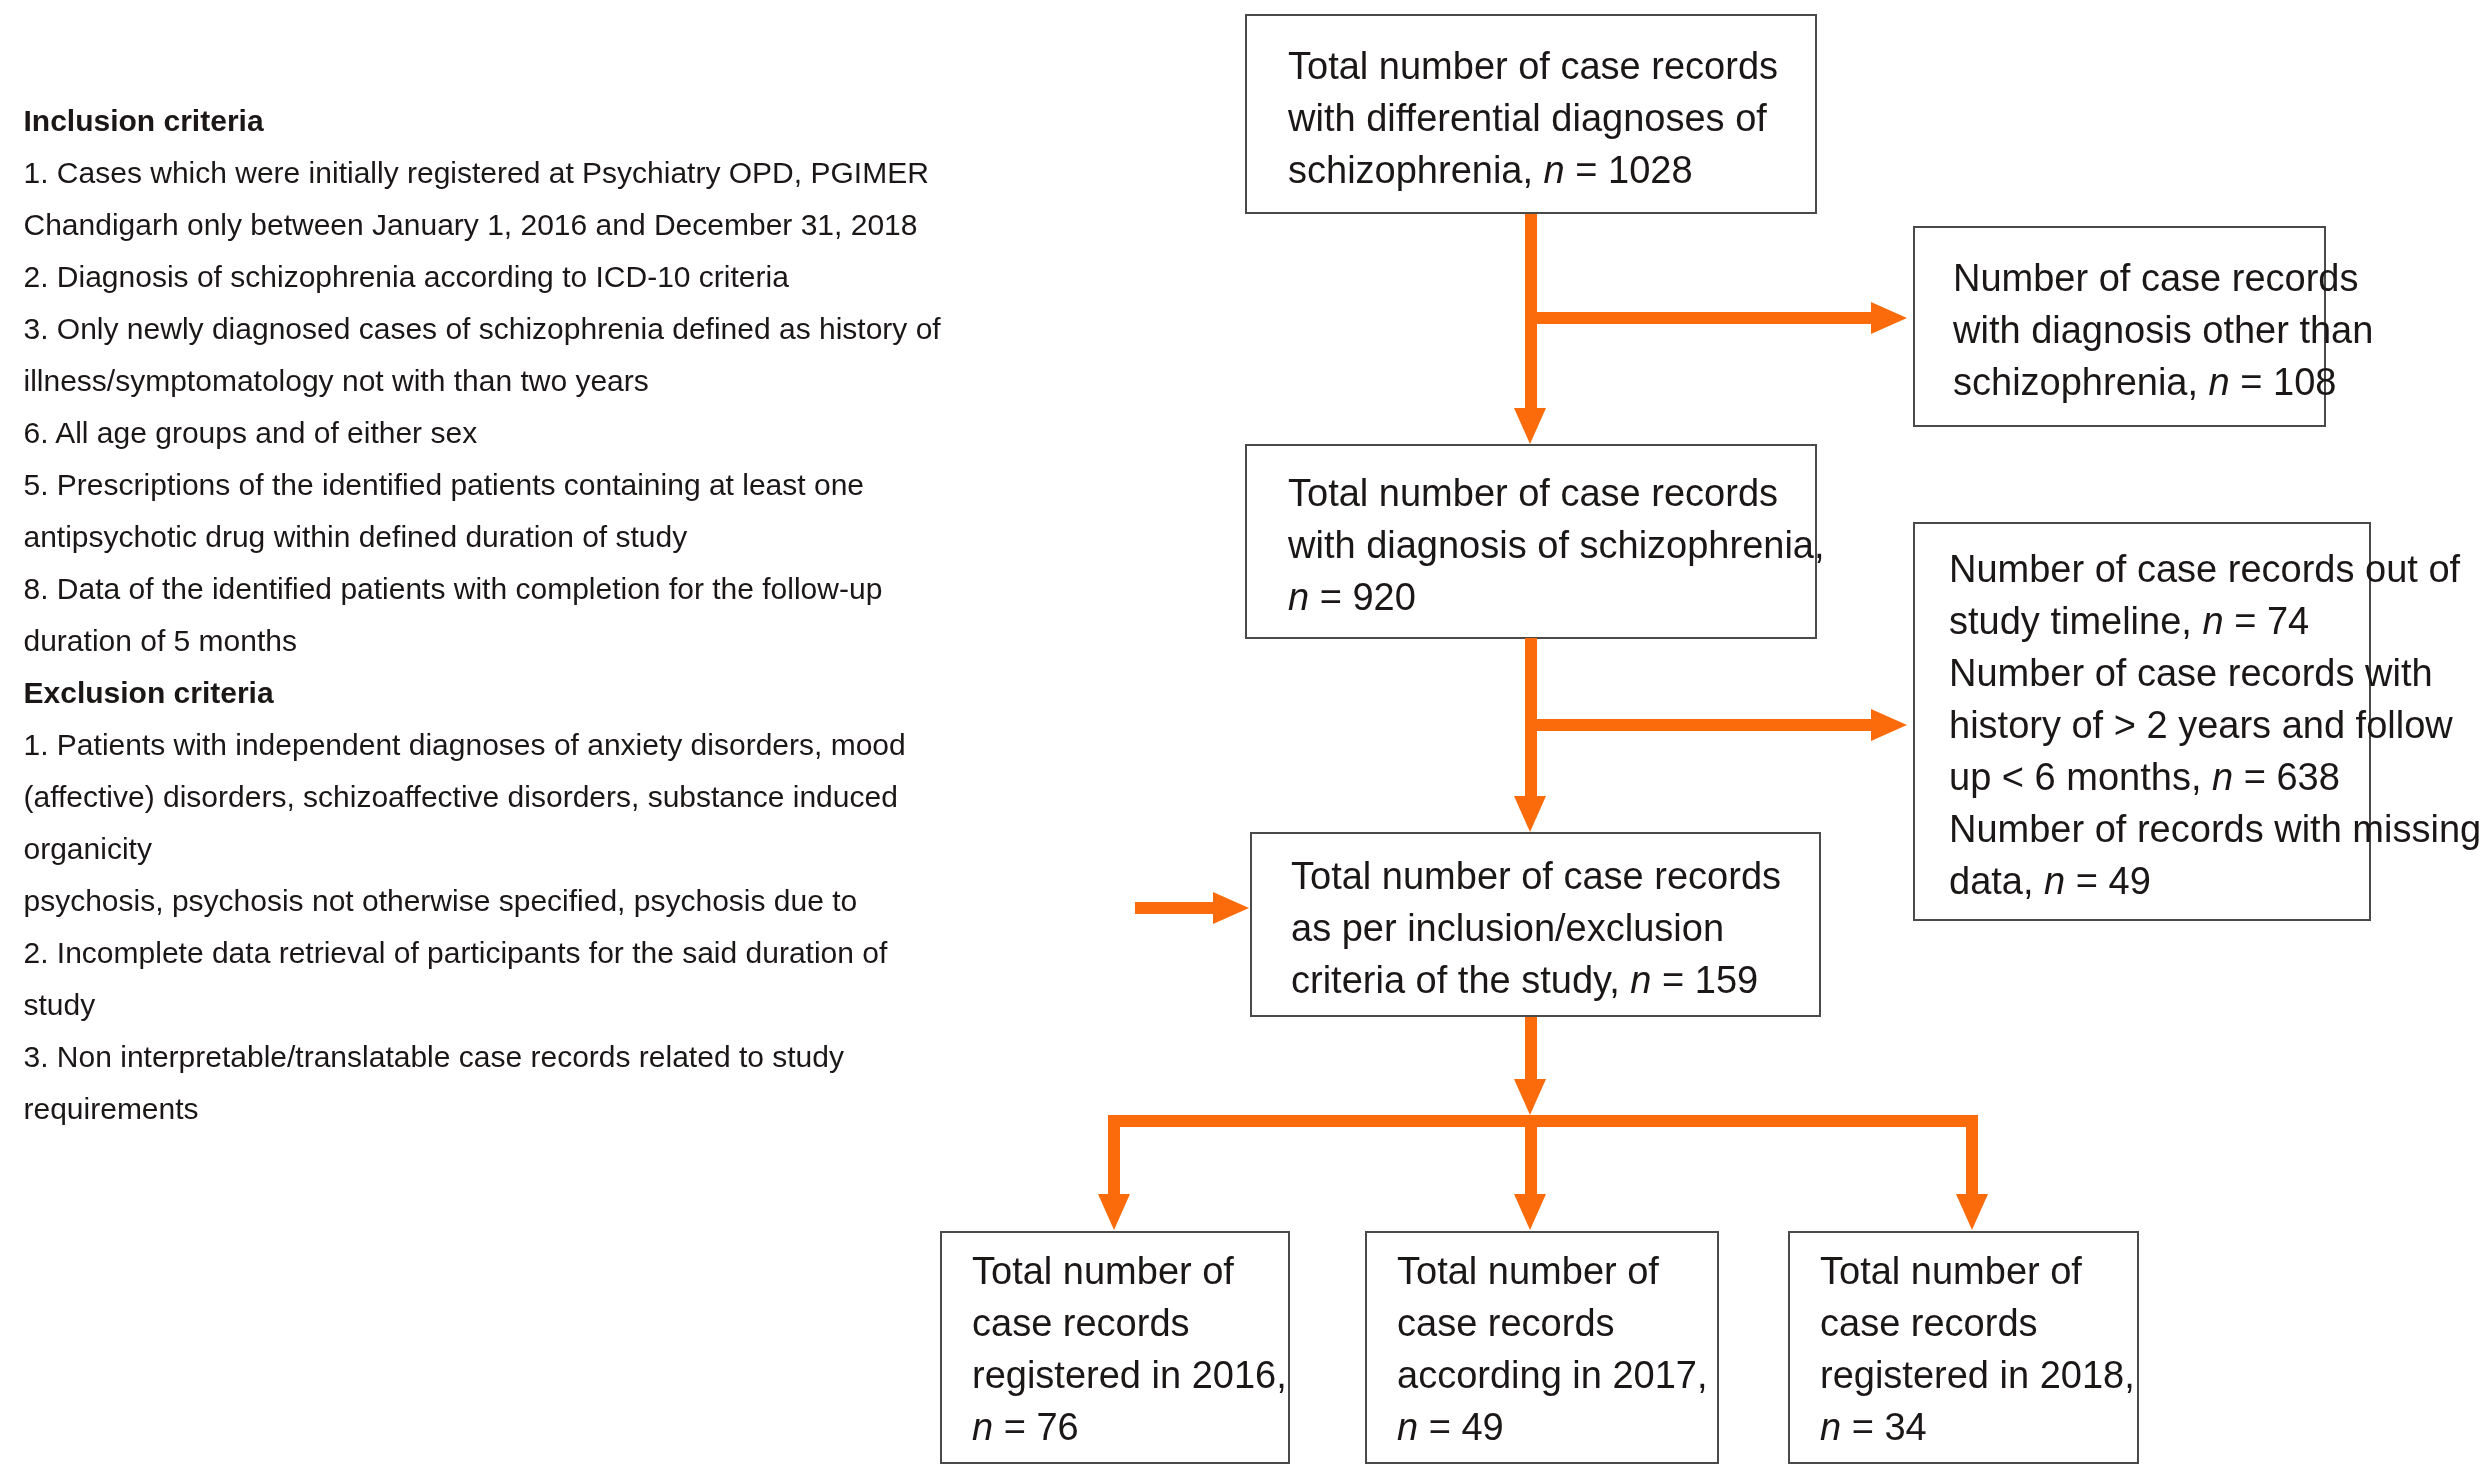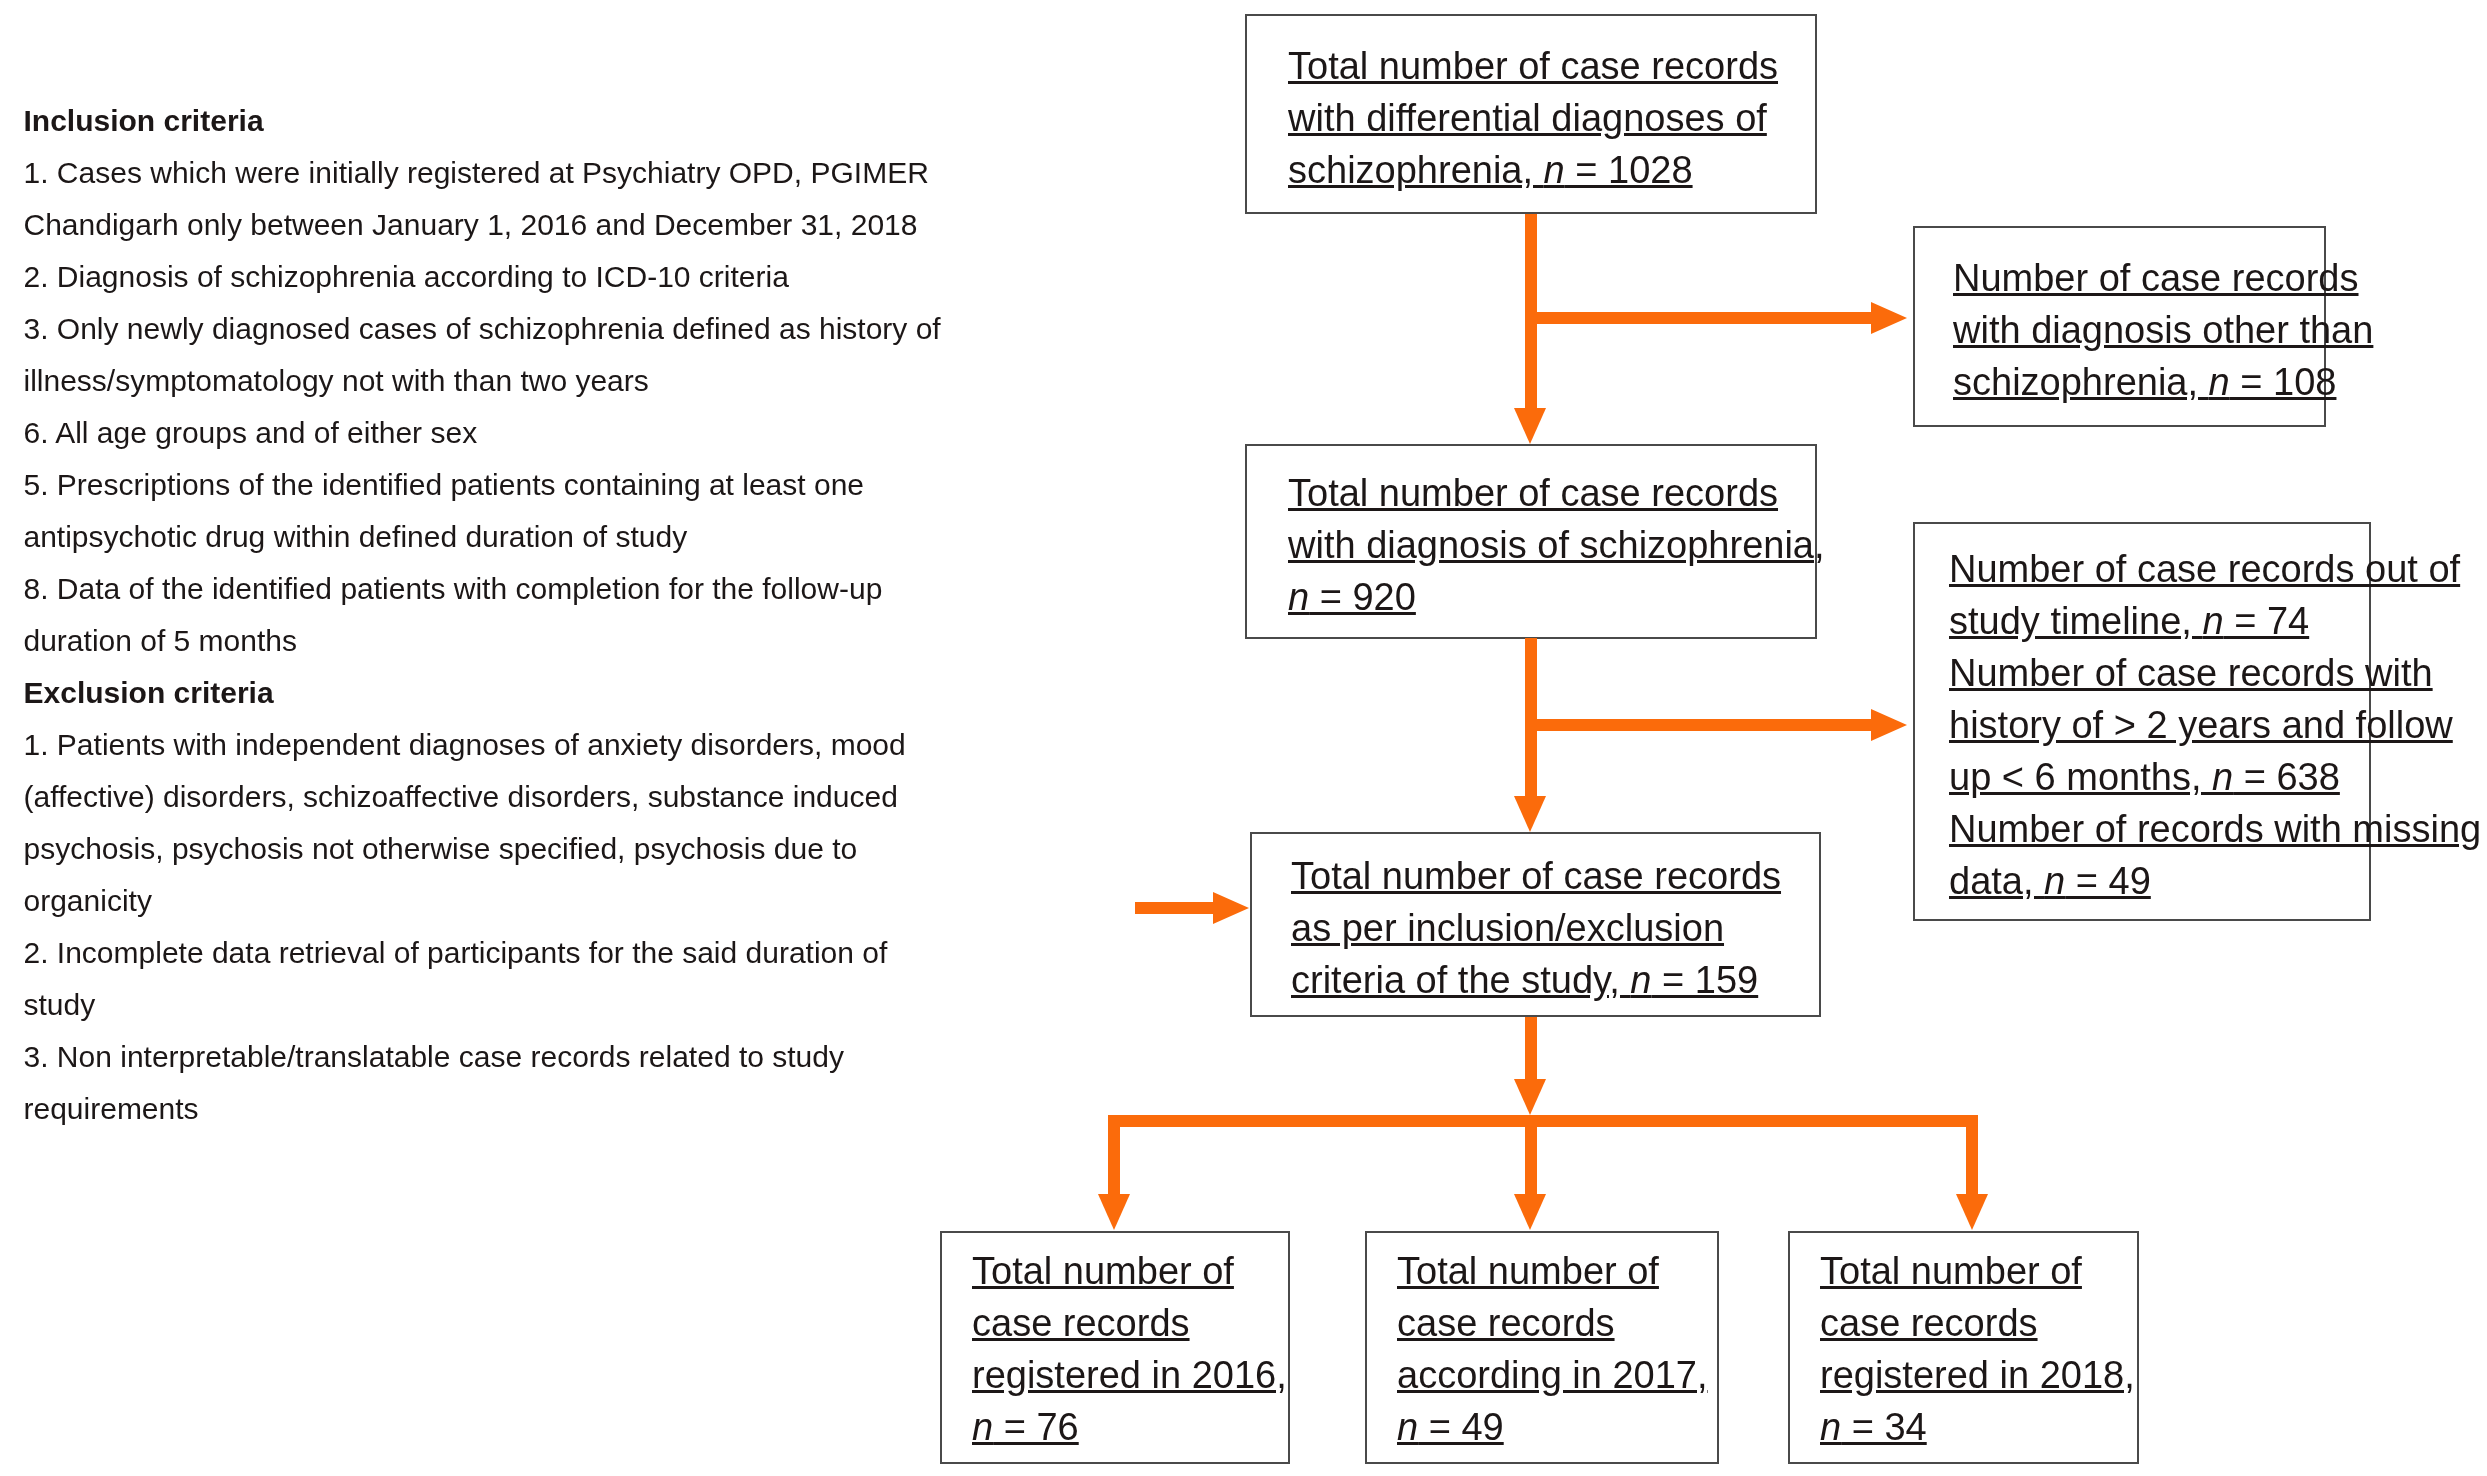--- a/index.html
+++ b/index.html
@@ -24,21 +24,20 @@
   .criteria .heading{font-weight:bold;}
   .ln{white-space:nowrap;}
   
   .fbox{
     position:absolute;
     box-sizing:border-box;
     background:#ffffff;
     border:2.8px solid var(--box-border,#4a4a4a);
     font-size:38px;
     line-height:52px;
-    text-decoration:underline;
   }
   
   .vline,.hline{position:absolute;background:var(--accent,#fb6b0b);}
   .ah-down{
     position:absolute;width:0;height:0;
     border-left:16px solid transparent;
     border-right:16px solid transparent;
     border-top:36px solid var(--accent,#fb6b0b);
   }
   .ah-right{
@@ -65,22 +64,22 @@
         <div class="ln">6. All age groups and of either sex</div>
         <div class="ln">5. Prescriptions of the identified patients containing at least one</div>
         <div class="ln">antipsychotic drug within defined duration of study</div>
         <div class="ln">8. Data of the identified patients with completion for the follow-up</div>
         <div class="ln">duration of 5 months</div>
       </div>
     <div class="heading">Exclusion criteria</div>
     <div>
         <div class="ln">1. Patients with independent diagnoses of anxiety disorders, mood</div>
         <div class="ln">(affective) disorders, schizoaffective disorders, substance induced</div>
+        <div class="ln">organicity</div>
         <div class="ln">psychosis, psychosis not otherwise specified, psychosis due to</div>
-        <div class="ln">organicity</div>
         <div class="ln">2. Incomplete data retrieval of participants for the said duration of</div>
         <div class="ln">study</div>
         <div class="ln">3. Non interpretable/translatable case records related to study</div>
         <div class="ln">requirements</div>
       </div>
   </div>
 
   <div class="fbox" style="left:1245px;top:14px;width:572px;height:200px;padding:24.4px 9.4px 0 41px;">
       <div class="ln">Total number of case records</div>
       <div class="ln">with differential diagnoses of</div>

